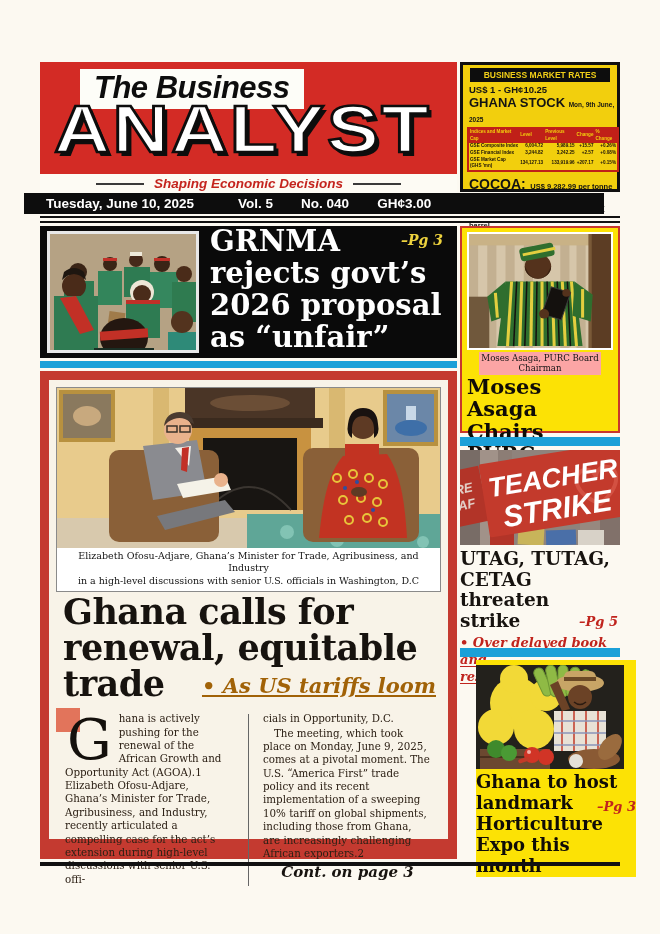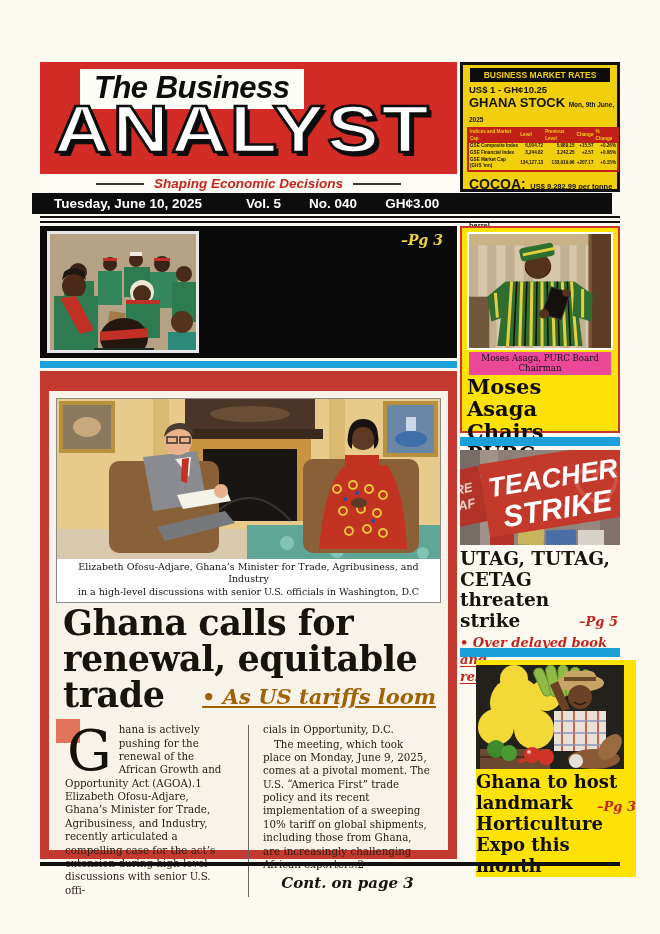--- a/index.html
+++ b/index.html
@@ -15,21 +15,21 @@
   .title-main{position:absolute;left:14px;top:34px;color:#FFFFFF;font-weight:bold;font-size:66px;
               line-height:1;letter-spacing:2px;-webkit-text-stroke:2.5px #0D0D0D;
               text-shadow:3px 4px 0 #0D0D0D;transform:scaleX(1.18);transform-origin:left;
               font-family:"Liberation Sans",sans-serif;}
   .tagline-strip{left:40px;top:174px;width:417px;height:19px;background:#FDFBF4;display:flex;
                  align-items:center;justify-content:center;gap:10px;}
   .tagline-rule{width:48px;height:2px;background:#3A3A3A;}
   .tagline-text{color:#C4241D;font:italic bold 13.5px "Liberation Sans",sans-serif;}
 
   
-  .date-bar{left:32px;top:193px;width:580px;height:21px;background:#0D0D0D;display:flex;
+  .date-bar{left:24px;top:193px;width:580px;height:21px;background:#0D0D0D;display:flex;
             align-items:center;color:#FFF;font-weight:bold;font-size:13.5px;}
   .date-bar .d1{margin-left:22px;} .date-bar .d2{margin-left:44px;}
   .date-bar .d3{margin-left:28px;} .date-bar .d4{margin-left:28px;}
   .dbl-line{left:40px;top:216px;width:580px;height:7px;border-top:2px solid #111;
             border-bottom:2px solid #111;box-sizing:border-box;}
 
   
   .rates{left:460px;top:62px;width:160px;height:130px;background:#F2CF0D;border:3px solid #101010;
          box-sizing:border-box;}
   .rates-title{margin:3px 7px 0;background:#0D0D0D;color:#F0CE18;font-size:8.5px;font-weight:bold;
@@ -57,21 +57,21 @@
   .grnma-headline{position:absolute;left:170px;top:0;width:250px;color:#FFF;
                   font:bold 29px "DejaVu Serif",serif;line-height:1.1;}
 
   .cyan{background:#1BA0D8;}
   .cyan1{left:40px;top:361px;width:417px;height:7px;}
   .cyan2{left:460px;top:437px;width:160px;height:9px;}
   .cyan3{left:460px;top:648px;width:160px;height:9px;}
 
   
   .main-frame{left:40px;top:371px;width:417px;height:488px;background:#C43A30;box-sizing:border-box;
-              padding:20px 9px 0;}
+              padding:9px 9px 0;}
   .main-inner{background:#F8F3E8;width:100%;height:459px;box-sizing:border-box;padding-top:7px;}
   .photo-frame{width:385px;margin:0 auto;background:#FFF;border:1px solid #8A8A8A;box-sizing:border-box;}
   .main-photo svg{display:block;width:383px;height:160px;}
   .photo-caption{font:9.5px "DejaVu Serif",serif;text-align:center;line-height:1.3;
                  padding:2px 4px 4px;color:#141414;}
   .kicker{text-align:center;margin-top:5px;}
   .kicker span{color:#C0241D;font:bold 27px "DejaVu Serif",serif;text-decoration:underline;
                text-underline-offset:3px;text-decoration-thickness:2px;}
   .main-headline{position:relative;margin:2px 0 0 14px;}
   .main-headline-text{font:bold 35px "DejaVu Serif",serif;line-height:1.03;color:#17130F;
@@ -86,21 +86,21 @@
   .dropcap-square{position:absolute;left:-11px;top:-7px;width:24px;height:24px;background:#E2745B;}
   .dropcap{position:relative;font:56px/0.9 "DejaVu Serif",serif;color:#14100C;}
   .p2{text-indent:11px;margin-top:1px;}
   .cont{text-align:center;font:italic bold 15px "DejaVu Serif",serif;margin-top:3px;color:#17130F;}
 
   
   .moses{left:460px;top:226px;width:160px;height:207px;background:#FCE205;border:2px solid #C8372C;
          box-sizing:border-box;}
   .moses-photo{margin:4px auto 0;width:146px;height:118px;border:2px solid #FFF;box-sizing:border-box;}
   .moses-photo svg{display:block;width:100%;height:100%;}
-  .moses-cap{width:142px;margin:2px auto 0;background:#ec4899;font:8.6px "DejaVu Serif",serif;
+  .moses-cap{width:122px;margin:2px auto 0;background:#fca5a5;font:8.6px "DejaVu Serif",serif;
              text-align:center;padding:1px 0 2px;color:#141414;}
   .moses-headline{position:relative;padding:1px 5px 0;font:bold 21px "DejaVu Serif",serif;
                   line-height:1.07;color:#0F0C07;}
   .moses-pg{position:absolute;right:10px;bottom:4px;font:italic bold 13px "DejaVu Serif",serif;
             color:#C0241D;}
 
   .teachers{left:460px;top:450px;width:160px;height:195px;}
   .teachers-photo svg{display:block;width:160px;height:95px;}
   .teachers-headline{position:relative;margin-top:4px;font:bold 18.5px "DejaVu Serif",serif;
                      line-height:1.12;color:#17130F;}
@@ -222,20 +222,24 @@
         <polygon points="10,64 26,62 44,96 30,100" fill="#C23026"></polygon>
         <rect x="58" y="78" width="16" height="22" fill="#A07B4A" transform="rotate(8 66 89)"></rect>
         <rect x="118" y="98" width="28" height="18" fill="#2E8A78"></rect>
           <circle cx="132" cy="88" r="11" fill="#53331E"></circle>
         <ellipse cx="74" cy="104" rx="24" ry="20" fill="#241710"></ellipse>
         <rect x="50" y="96" width="48" height="9" fill="#C23026" transform="rotate(-4 74 100)"></rect>
         <rect x="44" y="114" width="60" height="6" fill="#1A2E24"></rect>
       </svg>
     </div>
     <div class="grnma-pg">–Pg 3</div>
+    <div class="grnma-headline pre">GRNMA
+rejects govt’s
+2026 proposal
+as “unfair”</div>
   </div>
 
   <div class="abs cyan cyan1"></div>
 
   <div class="abs main-frame">
     <div class="main-inner">
       <div class="photo-frame">
         <div class="main-photo">
           <svg viewBox="0 0 383 160" preserveAspectRatio="none">
             <rect width="383" height="160" fill="#E8CB8C"></rect>

